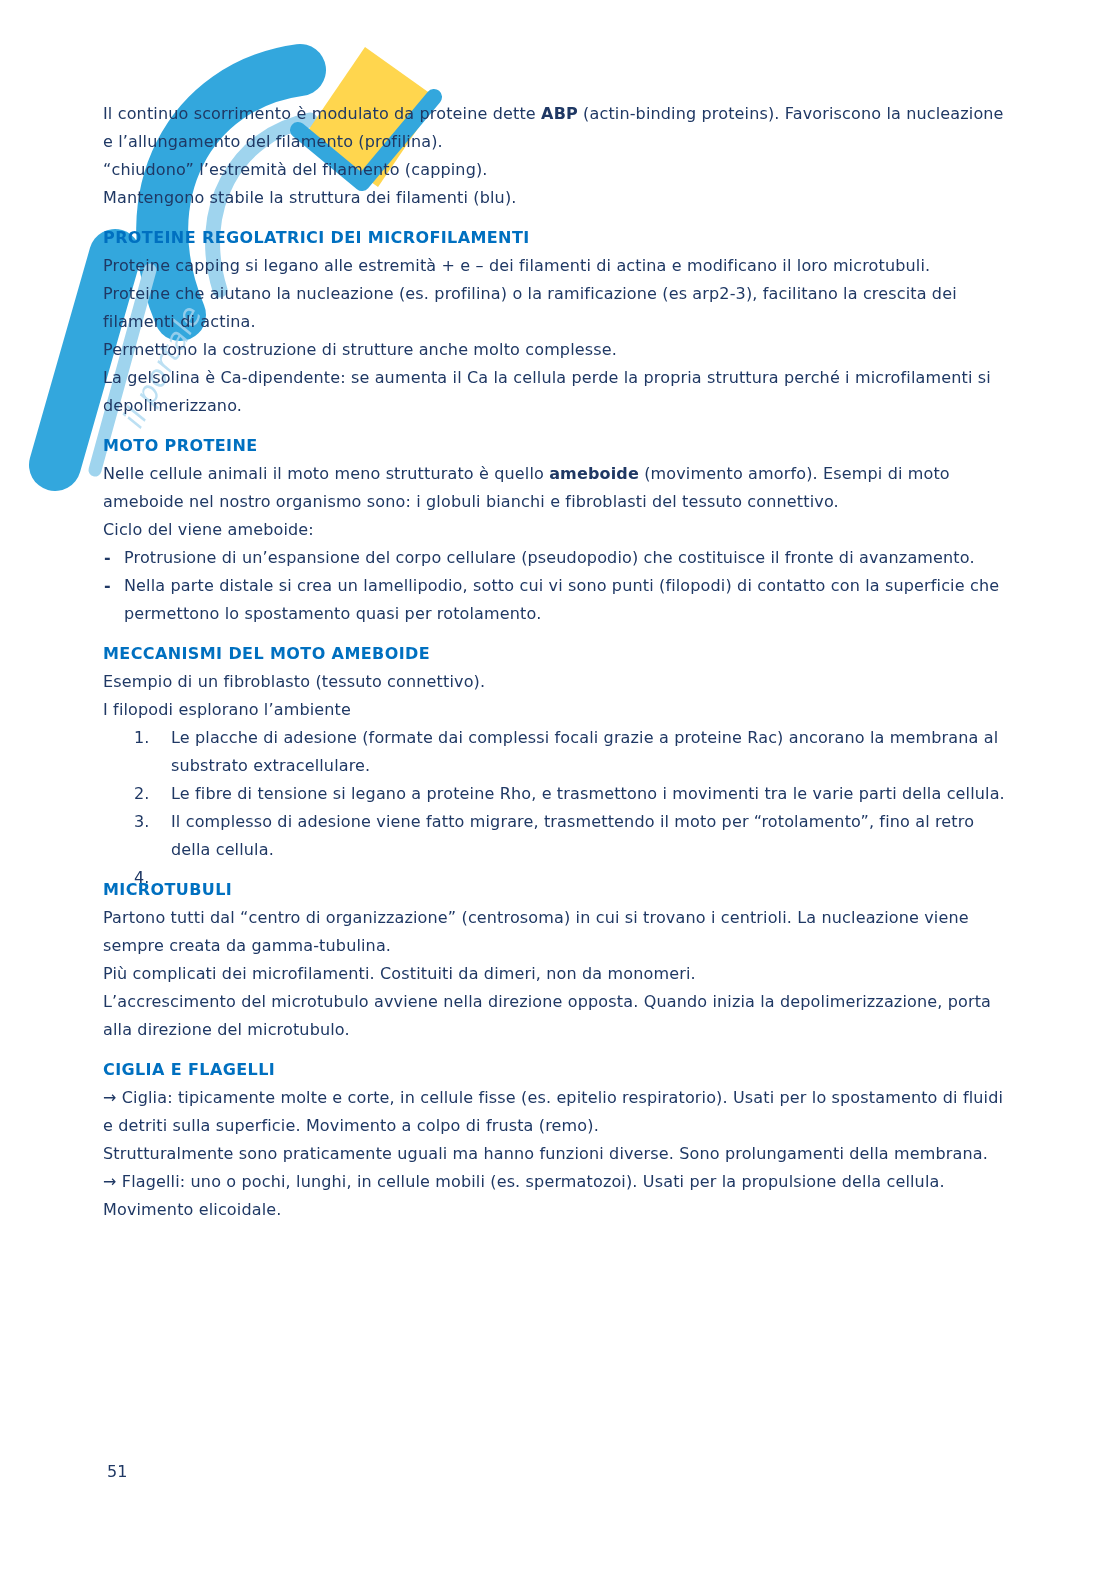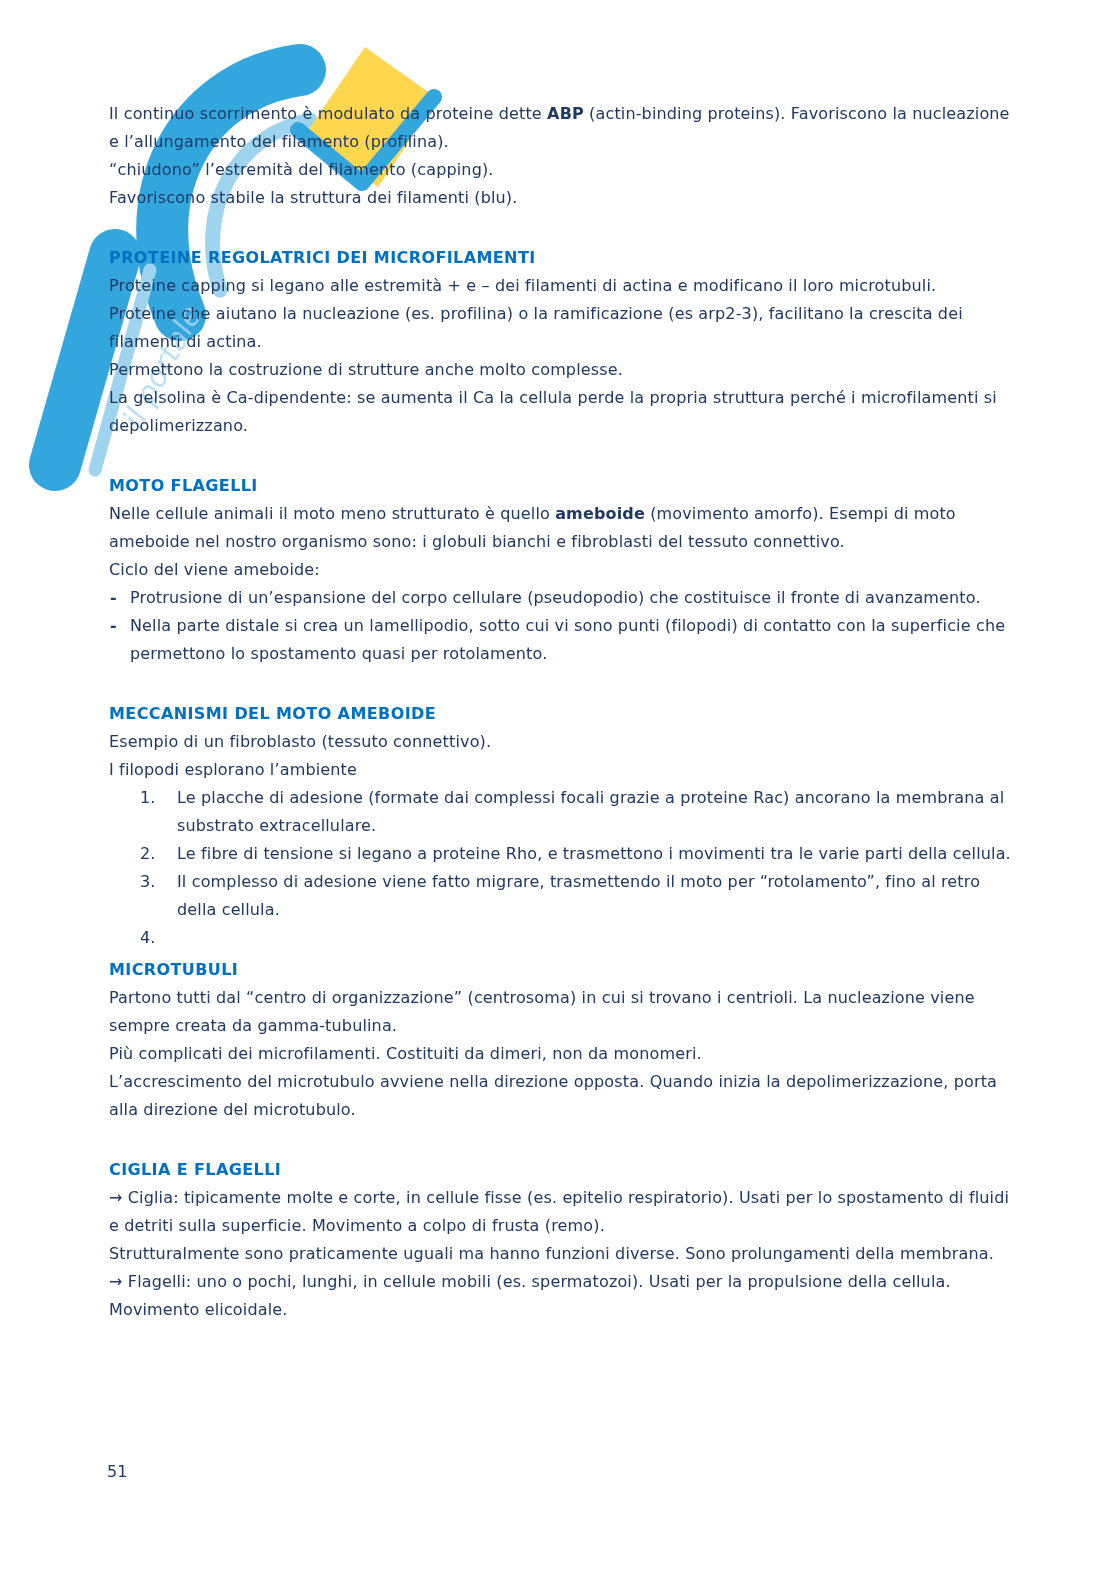--- a/index.html
+++ b/index.html
@@ -23,30 +23,30 @@
     top: 25px;
     width: 480px;
     height: 520px;
     z-index: 1;
     opacity: 0.95;
     pointer-events: none;
   }
   
   .content {
     position: absolute;
-    left: 109px;
+    left: 103px;
     top: 100px;
     width: 905px;
     z-index: 2;
     color: #1F3864;
     font-size: 16px;
     line-height: 28px;
     letter-spacing: 0.15px;
   }
-  .doc-section { margin-top: 32px; }
+  .doc-section { margin-top: 12px; }
   .doc-section:first-child { margin-top: 0; }
   .section-heading {
     margin: 0;
     font-size: 16px;
     line-height: 28px;
     font-weight: 700;
     letter-spacing: 0.4px;
     color: #0070C0;
   }
   .para { margin: 0; }
@@ -108,31 +108,31 @@
       <polyline points="288,105 352,158 424,72" fill="none" stroke="#29A3DC" stroke-width="16" stroke-linecap="round" stroke-linejoin="round"></polyline>
 
       <text class="wm-text" transform="translate(130,405) rotate(-62)">il portale</text>
     </svg>
   </div>
 
   <main class="content" id="doc-root">
       <section class="doc-section">
         <p class="para"><span><span>Il continuo scorrimento è modulato da proteine dette </span><span class="b">ABP</span><span> (actin-binding proteins). Favoriscono la nucleazione e l’allungamento del filamento (profilina).</span></span></p>
         <p class="para"><span><span>“chiudono” l’estremità del filamento (capping).</span></span></p>
-        <p class="para"><span><span>Favoriscono stabile la struttura dei filamenti (blu).</span></span></p>
+        <p class="para"><span><span>Mantengono stabile la struttura dei filamenti (blu).</span></span></p>
       </section>
       <section class="doc-section">
         <h2 class="section-heading">PROTEINE REGOLATRICI DEI MICROFILAMENTI</h2>
         <p class="para"><span><span>Proteine capping si legano alle estremità + e – dei filamenti di actina e modificano il loro microtubuli.</span></span></p>
         <p class="para"><span><span>Proteine che aiutano la nucleazione (es. profilina) o la ramificazione (es arp2-3), facilitano la crescita dei filamenti di actina.</span></span></p>
         <p class="para"><span><span>Permettono la costruzione di strutture anche molto complesse.</span></span></p>
         <p class="para"><span><span>La gelsolina è Ca-dipendente: se aumenta il Ca la cellula perde la propria struttura perché i microfilamenti si depolimerizzano.</span></span></p>
       </section>
       <section class="doc-section">
-        <h2 class="section-heading">MOTO FLAGELLI</h2>
+        <h2 class="section-heading">MOTO PROTEINE</h2>
         <p class="para"><span><span>Nelle cellule animali il moto meno strutturato è quello </span><span class="b">ameboide</span><span> (movimento amorfo). Esempi di moto ameboide nel nostro organismo sono: i globuli bianchi e fibroblasti del tessuto connettivo.</span></span></p>
         <p class="para"><span><span>Ciclo del viene ameboide:</span></span></p>
         <div class="dash-item"><span class="marker">-</span><span><span>Protrusione di un’espansione del corpo cellulare (pseudopodio) che costituisce il fronte di avanzamento.</span></span></div>
         <div class="dash-item"><span class="marker">-</span><span><span>Nella parte distale si crea un lamellipodio, sotto cui vi sono punti (filopodi) di contatto con la superficie che permettono lo spostamento quasi per rotolamento.</span></span></div>
       </section>
       <section class="doc-section">
         <h2 class="section-heading">MECCANISMI DEL MOTO AMEBOIDE</h2>
         <p class="para"><span><span>Esempio di un fibroblasto (tessuto connettivo).</span></span></p>
         <p class="para"><span><span>I filopodi esplorano l’ambiente</span></span></p>
         <div class="num-item"><span class="marker">1.</span><span><span>Le placche di adesione (formate dai complessi focali grazie a proteine Rac) ancorano la membrana al substrato extracellulare.</span></span></div>

